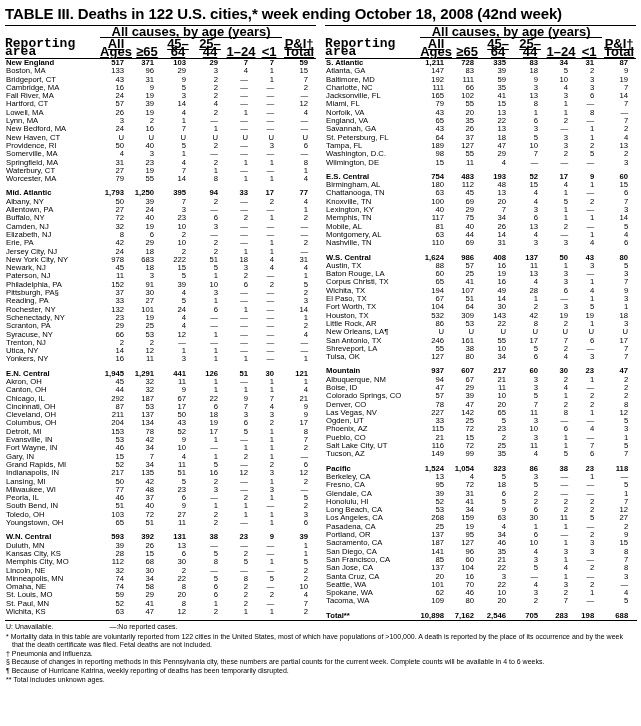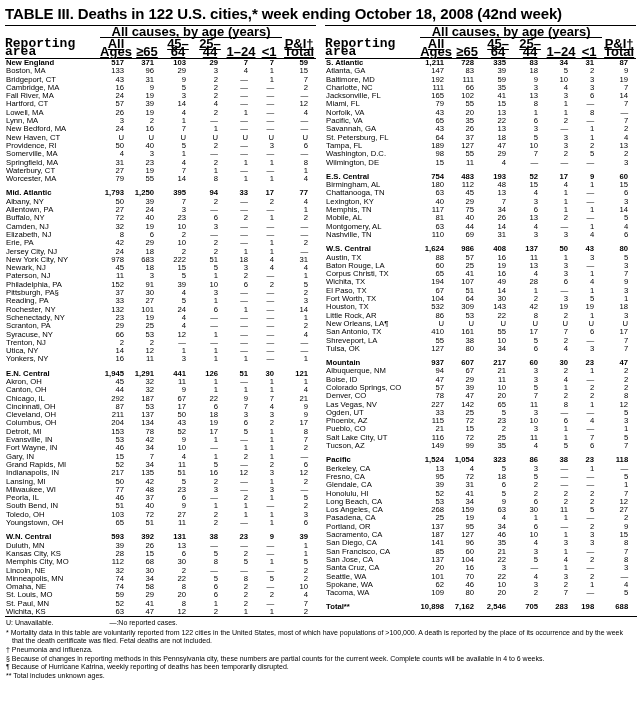--- a/index.html
+++ b/index.html
@@ -819,21 +819,21 @@
             <td class="area">Norfolk, VA</td>
             <td class="num">43</td>
             <td class="num">20</td>
             <td class="num">13</td>
             <td class="num">1</td>
             <td class="num">1</td>
             <td class="num">8</td>
             <td class="num">—</td>
           </tr>
           <tr class="row-city">
-            <td class="area">Pacific, VA</td>
+            <td class="area">England, VA</td>
             <td class="num">65</td>
             <td class="num">35</td>
             <td class="num">22</td>
             <td class="num">6</td>
             <td class="num">2</td>
             <td class="num">—</td>
             <td class="num">7</td>
           </tr>
           <tr class="row-city">
             <td class="area">Savannah, GA</td>
@@ -912,20 +912,30 @@
             <td class="area">Chattanooga, TN</td>
             <td class="num">63</td>
             <td class="num">45</td>
             <td class="num">13</td>
             <td class="num">4</td>
             <td class="num">1</td>
             <td class="num">—</td>
             <td class="num">6</td>
           </tr>
           <tr class="row-city">
+            <td class="area">Knoxville, TN</td>
+            <td class="num">100</td>
+            <td class="num">69</td>
+            <td class="num">20</td>
+            <td class="num">4</td>
+            <td class="num">5</td>
+            <td class="num">2</td>
+            <td class="num">7</td>
+          </tr>
+          <tr class="row-city">
             <td class="area">Lexington, KY</td>
             <td class="num">40</td>
             <td class="num">29</td>
             <td class="num">7</td>
             <td class="num">3</td>
             <td class="num">1</td>
             <td class="num">—</td>
             <td class="num">3</td>
           </tr>
           <tr class="row-city">
@@ -1066,21 +1076,21 @@
             <td class="num">U</td>
             <td class="num">U</td>
             <td class="num">U</td>
             <td class="num">U</td>
             <td class="num">U</td>
             <td class="num">U</td>
             <td class="num">U</td>
           </tr>
           <tr class="row-city">
             <td class="area">San Antonio, TX</td>
-            <td class="num">410</td>
+            <td class="num">246</td>
             <td class="num">161</td>
             <td class="num">55</td>
             <td class="num">17</td>
             <td class="num">7</td>
             <td class="num">6</td>
             <td class="num">17</td>
           </tr>
           <tr class="row-city">
             <td class="area">Shreveport, LA</td>
             <td class="num">55</td>

